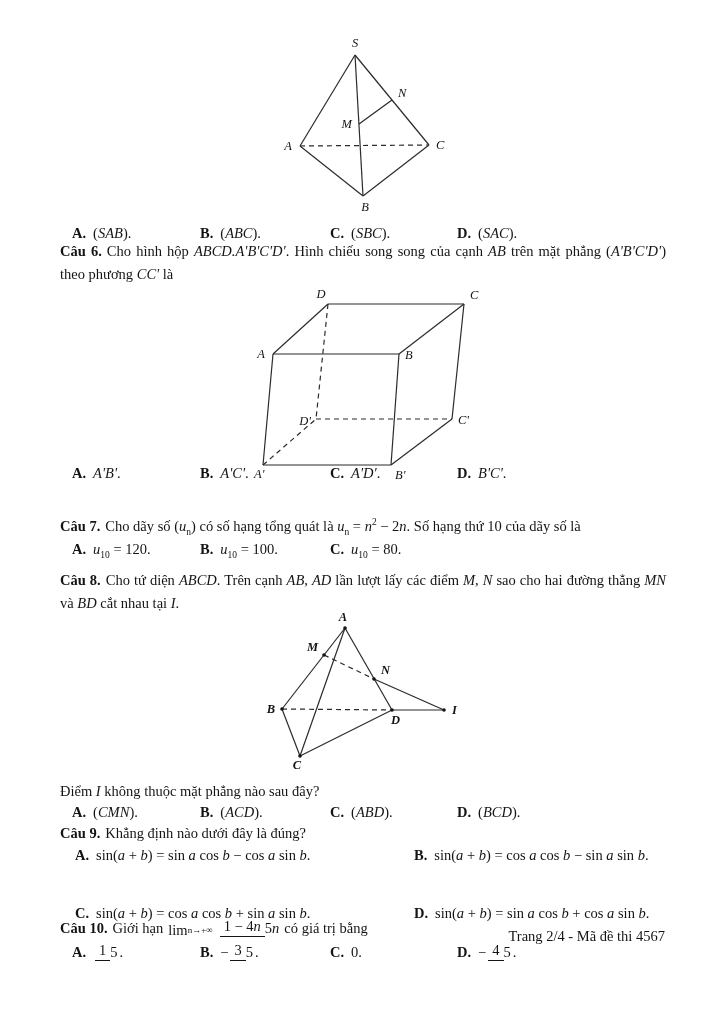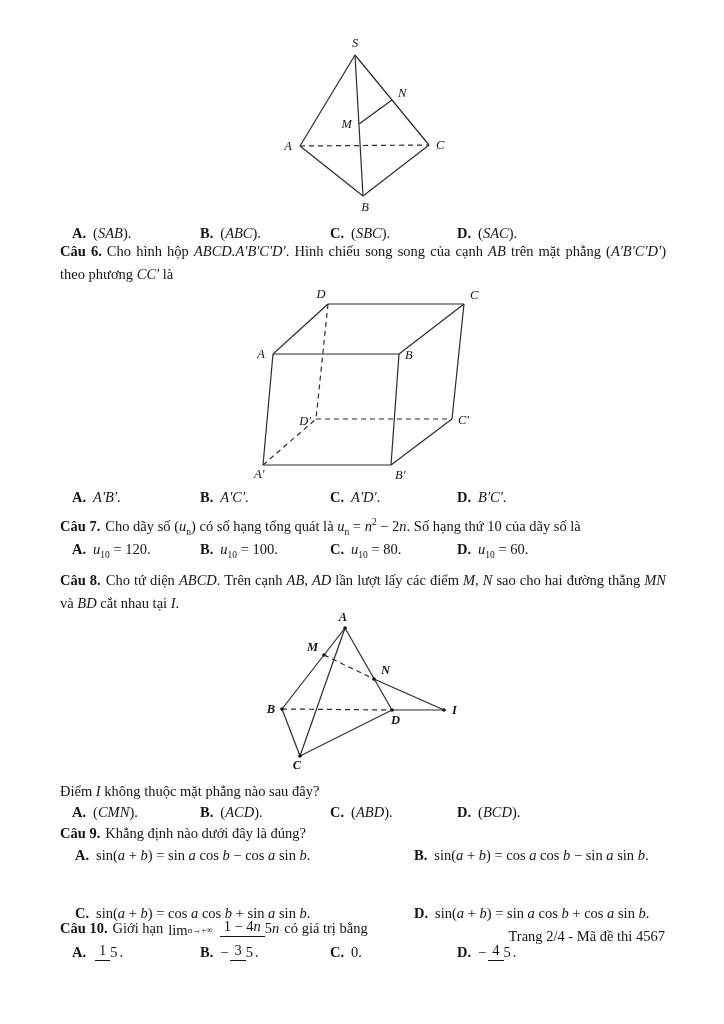--- a/index.html
+++ b/index.html
@@ -89,34 +89,33 @@
     <text x="76" y="10" text-anchor="middle">D</text>
     <text x="225" y="11">C</text>
     <text x="20" y="70" text-anchor="end">A</text>
     <text x="160" y="71">B</text>
     <text x="66" y="137" text-anchor="end">D'</text>
     <text x="213" y="136">C'</text>
     <text x="9" y="190">A'</text>
     <text x="150" y="191">B'</text>
   </svg>
 
-  <div class="optrow" style="top:488px;font-family:Liberation Serif, serif;">
+  <div class="optrow" style="top:464px;font-family:Liberation Serif, serif;">
     <div class="opt"><b>A.</b><span><i>A'B'</i>.</span></div>
     <div class="opt"><b>B.</b><span><i>A'C'</i>.</span></div>
     <div class="opt"><b>C.</b><span><i>A'D'</i>.</span></div>
     <div class="opt"><b>D.</b><span><i>B'C'</i>.</span></div>
   </div>
 
   <p class="stem abs" style="left:60px; top:511px; width:606px;"><b class="qlabel">Câu 7.</b><span>Cho dãy số (<i>u</i><sub>n</sub>) có số hạng tổng quát là <i>u</i><sub>n</sub> = <i>n</i><sup>2</sup> − 2<i>n</i>. Số hạng thứ 10 của dãy số là</span></p>
 
   <div class="optrow" style="top:540px;">
     <div class="opt"><b>A.</b><span><i>u</i><sub>10</sub> = 120.</span></div>
     <div class="opt"><b>B.</b><span><i>u</i><sub>10</sub> = 100.</span></div>
     <div class="opt"><b>C.</b><span><i>u</i><sub>10</sub> = 80.</span></div>
-    <div class="opt"><b>D.</b><span><i>u</i><sub>10</sub> = 60.</span></div>
   </div>
 
   <p class="stem abs" style="left:60px; top:569px; width:606px;"><b class="qlabel">Câu 8.</b><span>Cho tứ diện <i>ABCD</i>. Trên cạnh <i>AB</i>, <i>AD</i> lần lượt lấy các điểm <i>M</i>, <i>N</i> sao cho hai đường thẳng <i>MN</i> và <i>BD</i> cắt nhau tại <i>I</i>.</span></p>
 
   <svg class="abs" style="left:255px; top:612px;" width="210" height="168" viewBox="0 0 210 168">
     <g>
       <line class="edge" x1="90" y1="16" x2="27" y2="97"></line>
       <line class="edge" x1="90" y1="16" x2="45" y2="144"></line>
       <line class="edge" x1="90" y1="16" x2="137" y2="98"></line>
       <line class="edge" x1="27" y1="97" x2="45" y2="144"></line>

